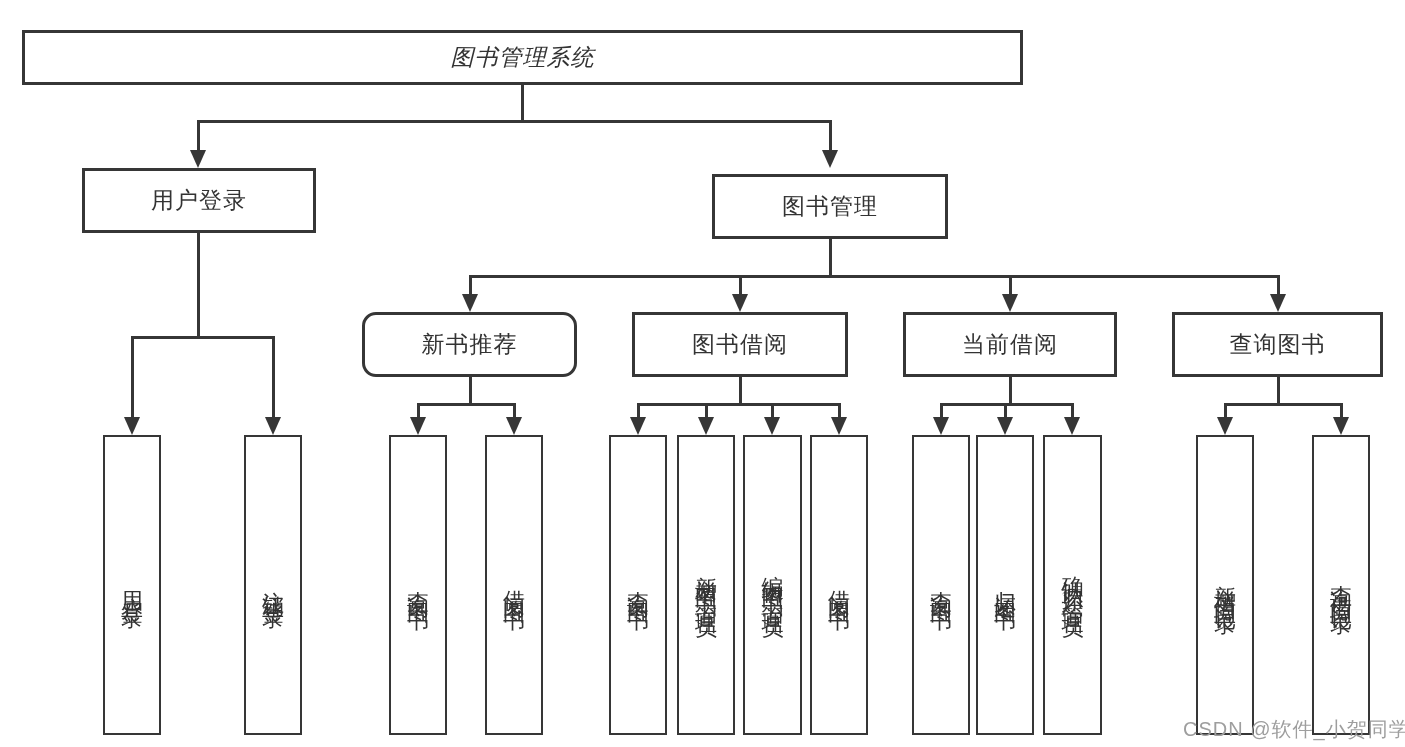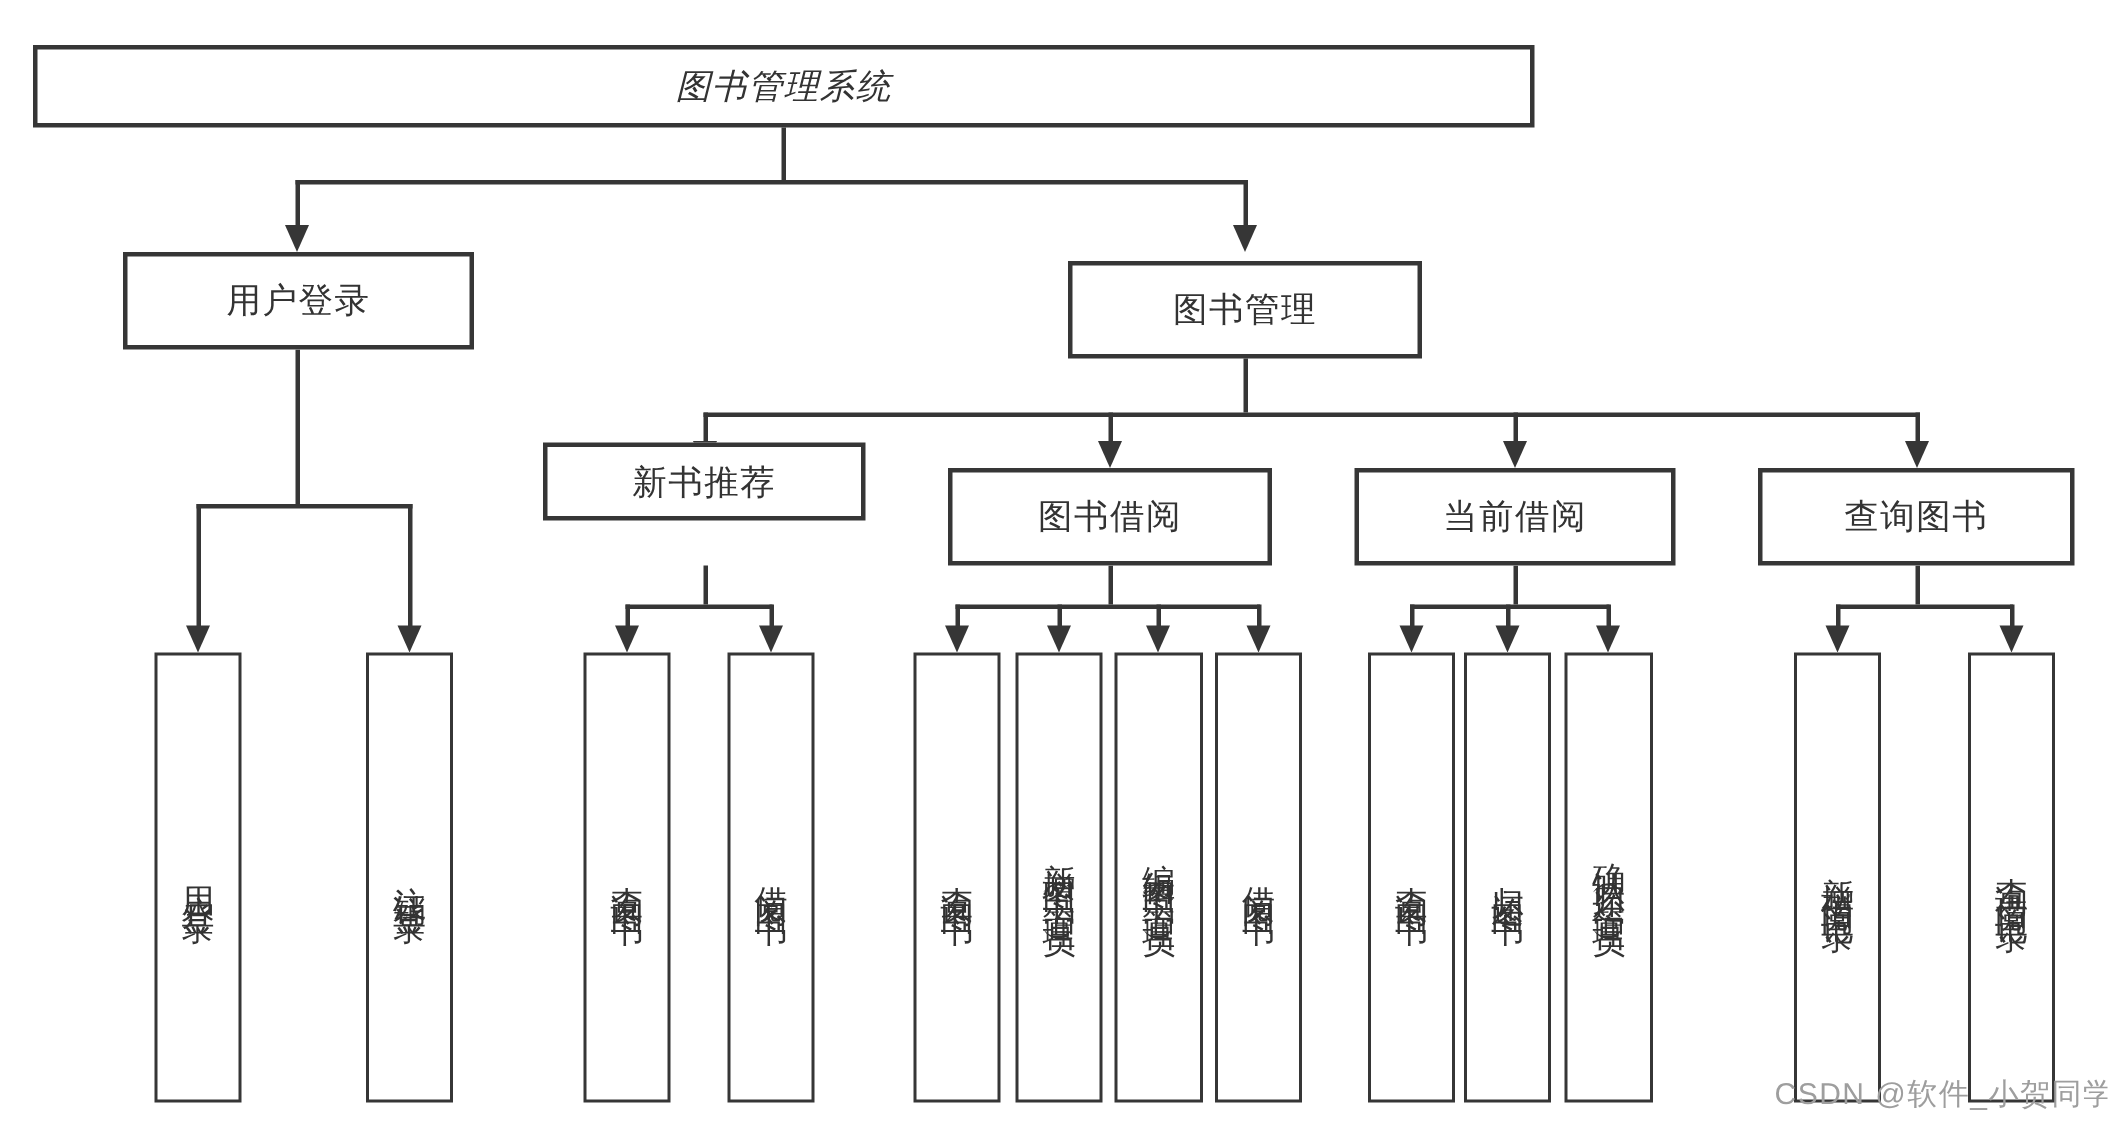--- a/index.html
+++ b/index.html
@@ -84,21 +84,21 @@
   <div class="hline" style="left:469px; top:275px; width:811px;"></div>
   <div class="vline" style="left:469px; top:275px; height:21px;"></div>
   <div class="arrowhead" style="left:462px; top:294px;"></div>
   <div class="vline" style="left:739px; top:275px; height:21px;"></div>
   <div class="arrowhead" style="left:732px; top:294px;"></div>
   <div class="vline" style="left:1009px; top:275px; height:21px;"></div>
   <div class="arrowhead" style="left:1002px; top:294px;"></div>
   <div class="vline" style="left:1277px; top:275px; height:21px;"></div>
   <div class="arrowhead" style="left:1270px; top:294px;"></div>
 
-  <div class="box" style="left:362px; top:295px; width:215px; height:52px;">
+  <div class="box" style="left:362px; top:312px; width:215px; height:65px;border-radius:14px;">
     <span>新书推荐</span>
   </div>
   <div class="box" style="left:632px; top:312px; width:216px; height:65px;">
     <span>图书借阅</span>
   </div>
   <div class="box" style="left:903px; top:312px; width:214px; height:65px;">
     <span>当前借阅</span>
   </div>
   <div class="box" style="left:1172px; top:312px; width:211px; height:65px;">
     <span>查询图书</span>

